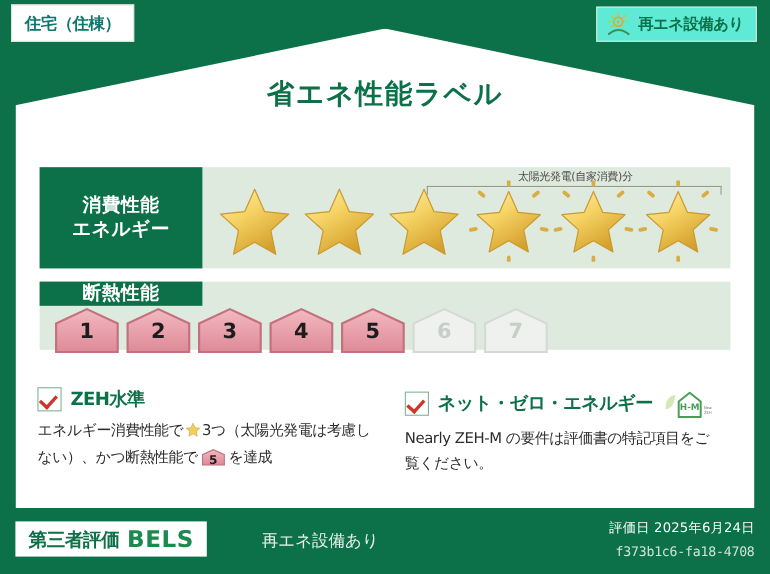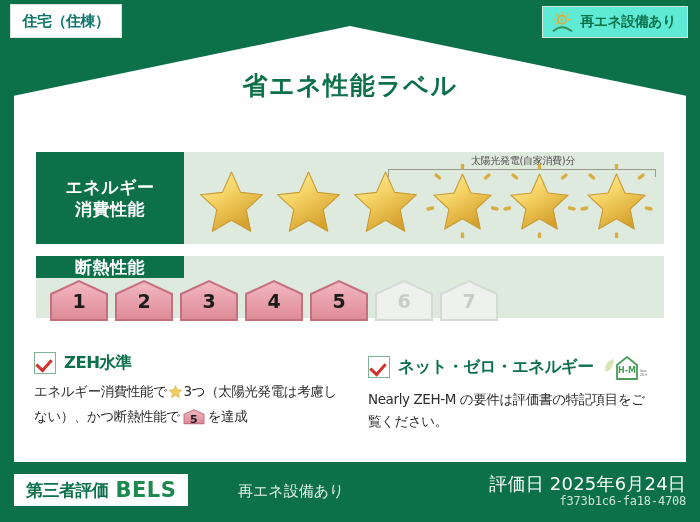--- a/index.html
+++ b/index.html
@@ -103,21 +103,21 @@
   .bels-badge{
     position:absolute;left:14px;top:10px;height:32px;background:#fff;
     display:flex;align-items:center;gap:7px;padding:0 12px;
   }
   .bels-jp{font-size:17px;font-weight:bold;color:#0c7049;letter-spacing:-.5px;}
   .bels-en{font-size:21px;font-weight:bold;color:#1c8a4e;letter-spacing:.5px;}
   .bldg-name{
     position:absolute;left:238px;top:18px;font-size:15px;color:#e8f2ec;letter-spacing:0px;
   }
   .eval-date{
-    position:absolute;right:14px;top:8px;font-size:18px;color:#ffffff;letter-spacing:.2px;
+    position:absolute;right:14px;top:8px;font-size:12px;color:#ffffff;letter-spacing:.2px;
   }
   .eval-id{
     position:absolute;right:14px;top:30px;font-size:12px;color:#cfe3d8;
     font-family:"DejaVu Sans Mono","Liberation Mono",monospace;letter-spacing:-.2px;
   }
 </style>
 </head>
 <body>
 
 <div class="badge-house">
@@ -146,22 +146,22 @@
 <div class="panel"></div>
 
 <div class="title-wrap">
   <div class="title-main">省エネ性能ラベル</div>
 </div>
 
 <div class="rows">
 
   <div class="row">
     <div class="row-label">
+      <span>消費性能</span>
       <span>エネルギー</span>
-      <span>消費性能</span>
     </div>
     <div class="row-body">
       <div class="solar-note">太陽光発電(自家消費)分</div>
       <div class="solar-bracket"></div>
       <div class="stars">
 
         <div class="star-cell">
           <svg width="75" height="74" viewBox="0 0 75 74">
             <defs>
                 <linearGradient id="g1" x1="0" y1="0" x2="0.6" y2="1">

